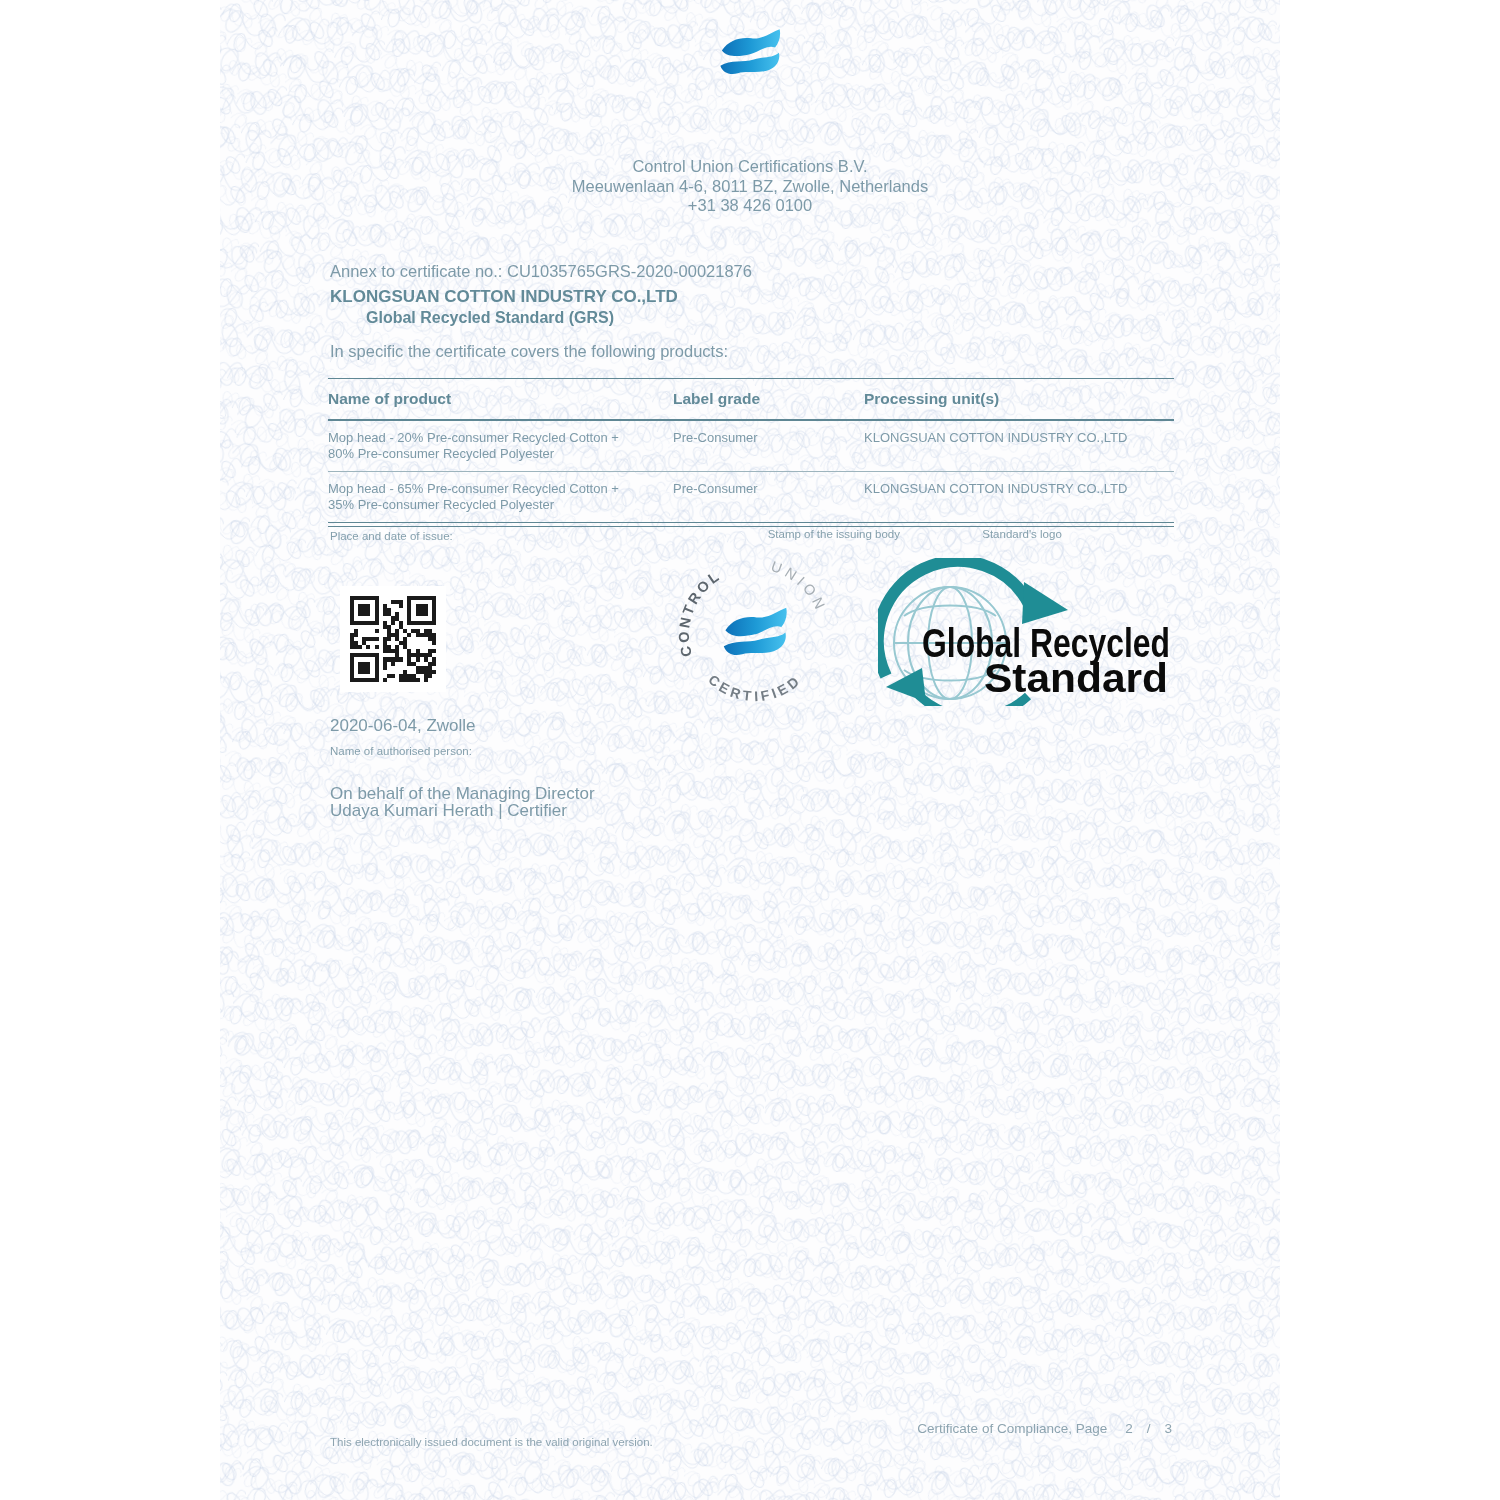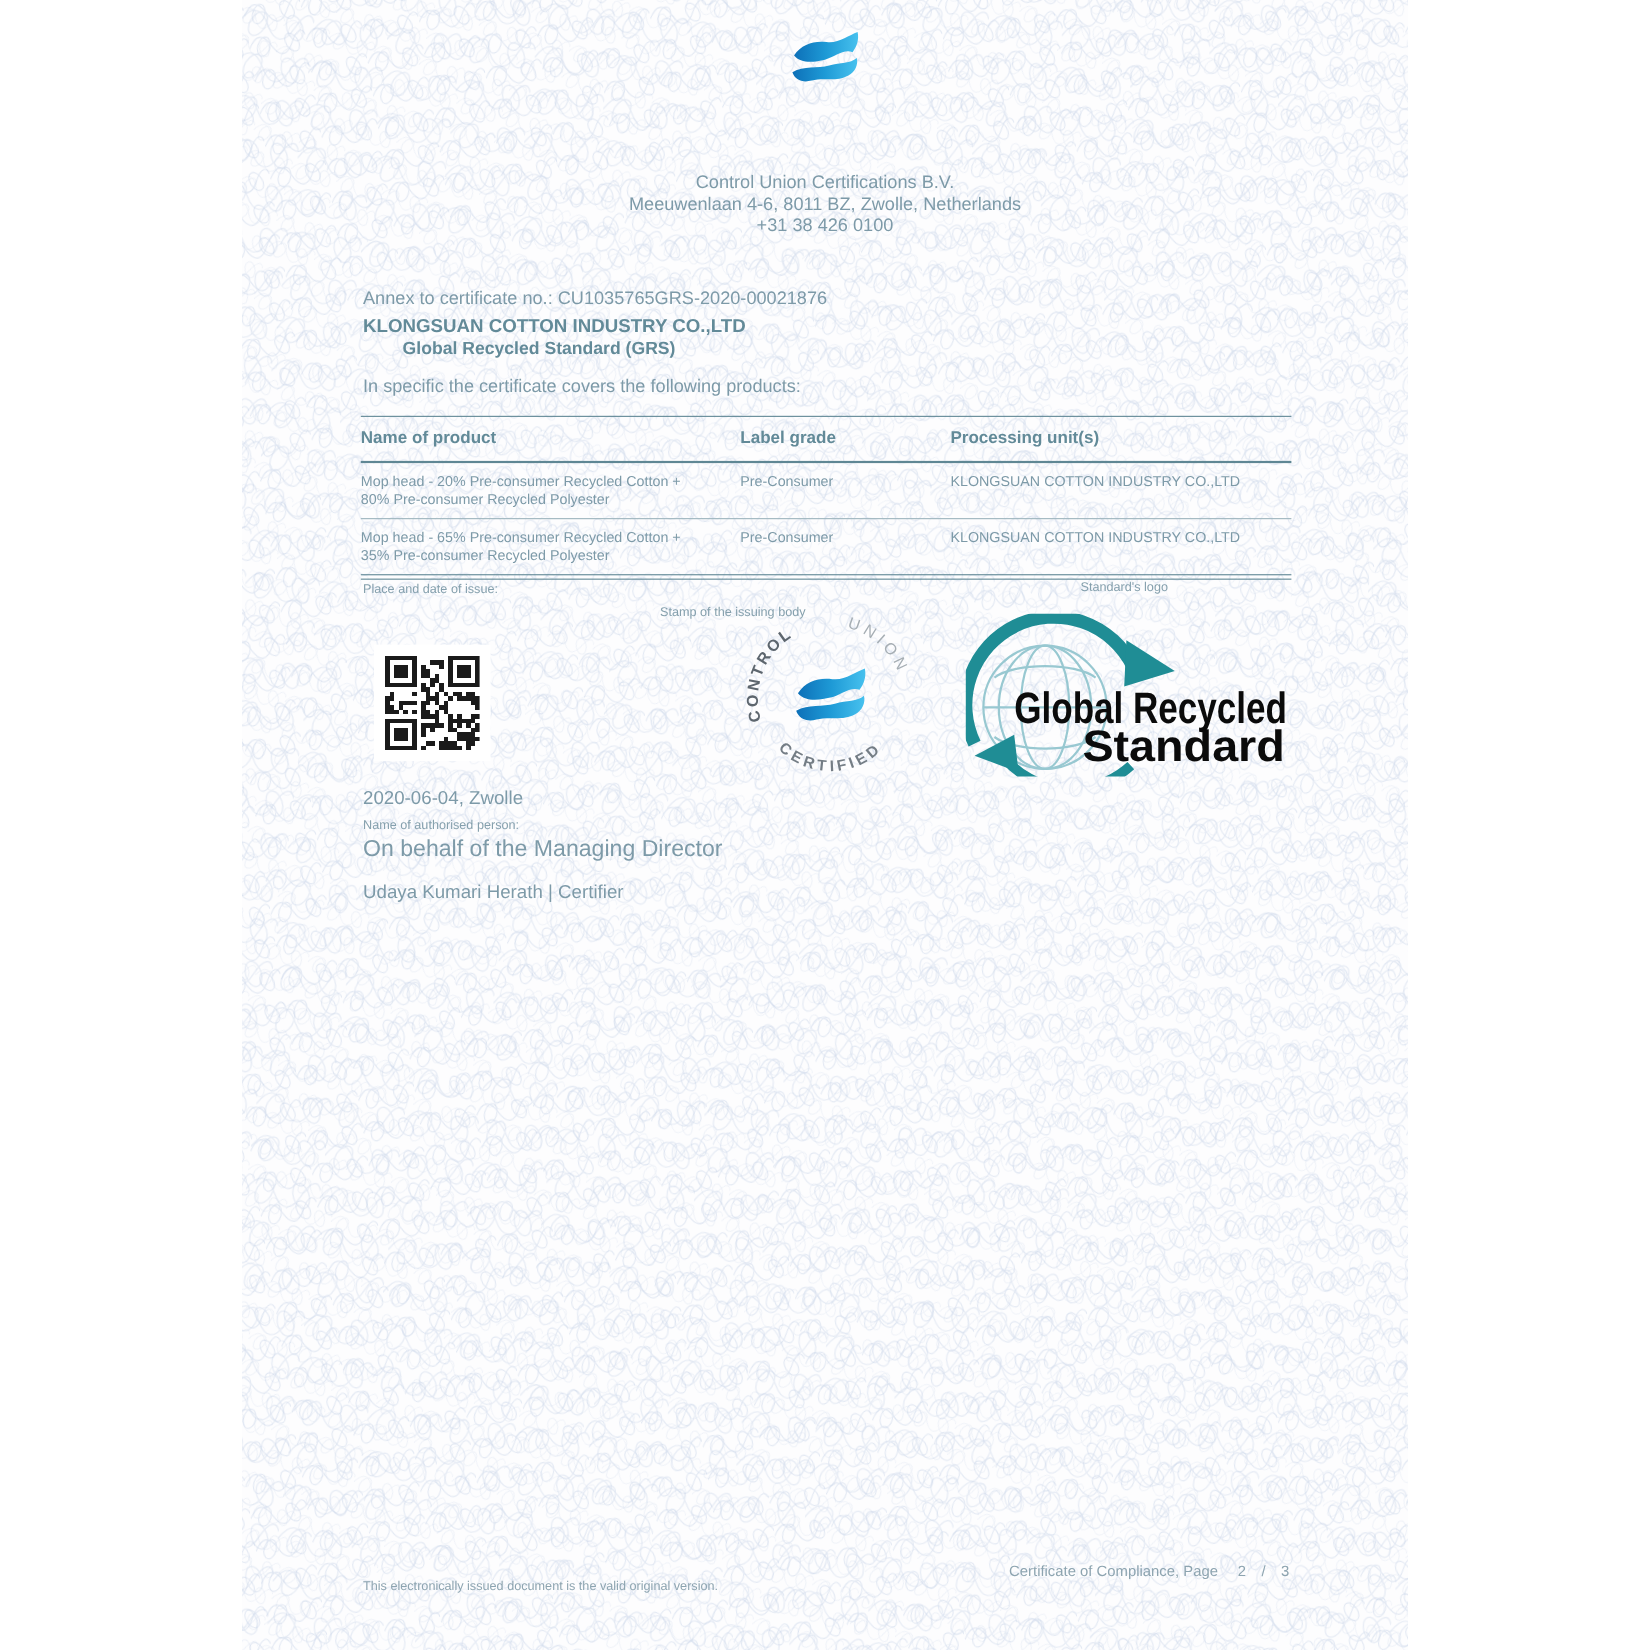--- a/index.html
+++ b/index.html
@@ -22,21 +22,21 @@
   .t-dbl{height:3px;border-top:1.5px solid #5f8794;border-bottom:1.5px solid #5f8794;}
   .c1{width:345px;padding-right:28px;box-sizing:border-box;}
   .c2{width:191px;}
   .c3{flex:1;}
   .small-lbl{position:absolute;color:#85a0ad;font-size:11.5px;}
   .qr-box{position:absolute;left:120px;top:586px;width:106px;height:106px;background:#ffffff;
           display:flex;align-items:center;justify-content:center;}
   .qr-box svg{width:86px;height:86px;}
   .dateplace{position:absolute;left:110px;top:705px;color:#7d9aa8;font-size:17px;margin-top:11px;}
   .authlbl{position:absolute;left:110px;top:745px;color:#85a0ad;font-size:11.5px;}
-  .behalf{position:absolute;left:110px;top:760px;color:#7d9aa8;font-size:21px;}
+  .behalf{position:absolute;left:110px;top:784px;color:#7d9aa8;font-size:17px;}
   .certifier{position:absolute;left:110px;top:801px;color:#7d9aa8;font-size:17px;}
   .foot-l{position:absolute;left:110px;top:1424px;color:#8da4b0;font-size:11.5px;margin-top:12px;}
   .foot-r{position:absolute;right:108px;top:1421px;color:#8da4b0;font-size:13.5px;}
   .foot-r .pgnum{margin-left:18px;}
   .foot-r .pgsep{margin-left:14px;}
   .foot-r .pgtot{margin-left:14px;}
 </style>
 </head>
 <body>
 
@@ -111,21 +111,21 @@
       </div>
       <div class="t-row">
         <div class="c1">Mop head - 65% Pre-consumer Recycled Cotton + 35% Pre-consumer Recycled Polyester</div>
         <div class="c2">Pre-Consumer</div>
         <div class="c3">KLONGSUAN COTTON INDUSTRY CO.,LTD</div>
       </div>
       <div class="t-dbl"></div>
     </div>
 
     <div class="small-lbl" style="left:110px;top:530px;">Place and date of issue:</div>
-    <div class="small-lbl" style="left:380px;top:528px;width:300px;text-align:left;margin-top:23px;">Stamp of the issuing body</div>
+    <div class="small-lbl" style="left:380px;top:528px;width:300px;text-align:right;">Stamp of the issuing body</div>
     <div class="small-lbl" style="left:682px;top:528px;width:240px;text-align:center;">Standard's logo</div>
 
     <div class="qr-box">
       <svg id="qr" viewBox="0 0 21 21" shape-rendering="crispEdges" fill="#1a1a1a">
           <rect x="0" y="0" width="1" height="1"></rect>
           <rect x="1" y="0" width="1" height="1"></rect>
           <rect x="2" y="0" width="1" height="1"></rect>
           <rect x="3" y="0" width="1" height="1"></rect>
           <rect x="4" y="0" width="1" height="1"></rect>
           <rect x="5" y="0" width="1" height="1"></rect>

